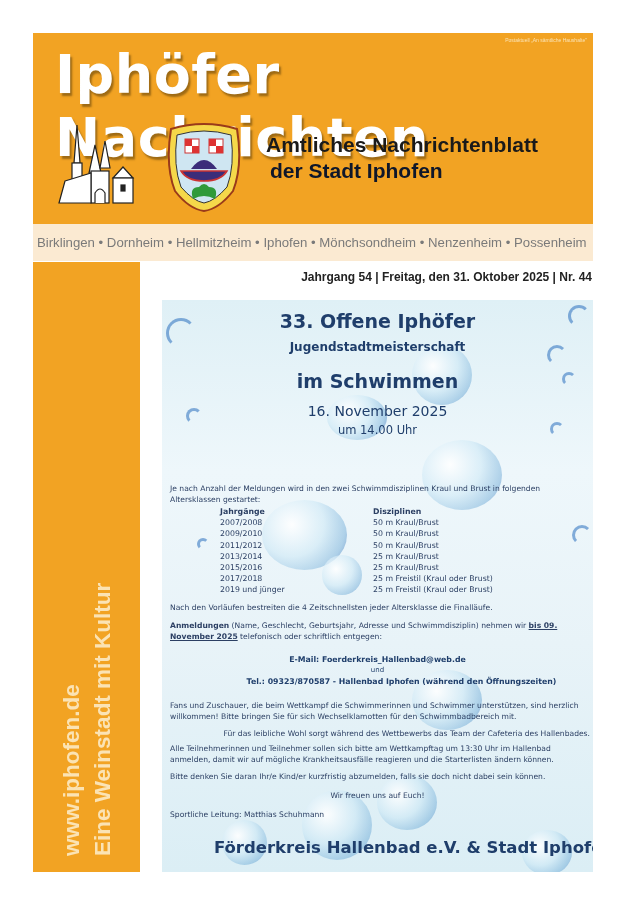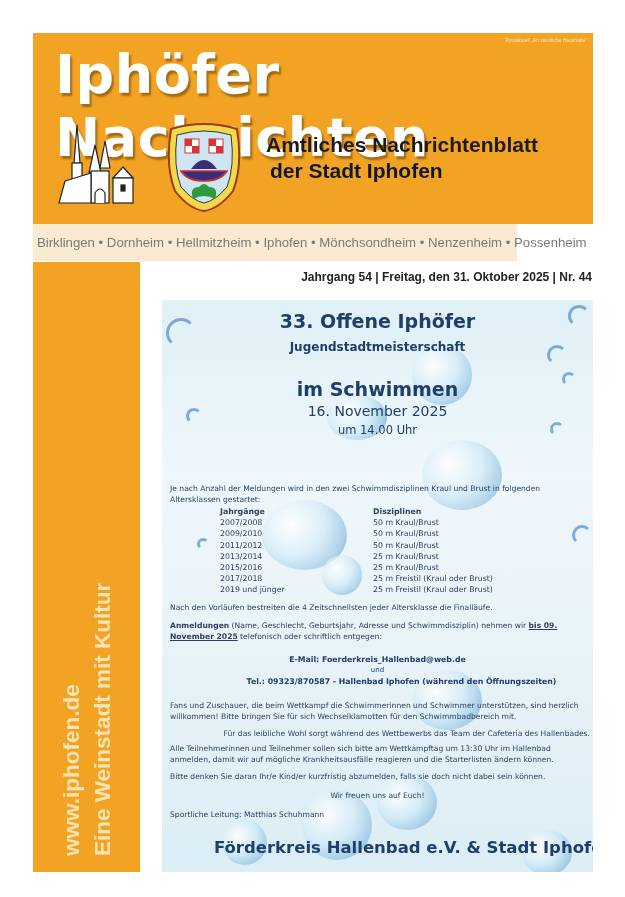--- a/index.html
+++ b/index.html
@@ -7,39 +7,39 @@
   body { position: relative; font-family: "Liberation Sans", sans-serif; }
 
   .header { position: absolute; left: 33px; top: 33px; width: 560px; height: 191px; background: #f2a323; }
   .postal { position: absolute; right: 6px; top: 4px; font-size: 5px; color: #fbe3b4; }
   .masthead-title { position: absolute; left: 22px; top: 10px; font-family: "DejaVu Sans", sans-serif; font-size: 54px; font-weight: bold; color: #ffffff; letter-spacing: 0.5px; text-shadow: 2px 3px 2px rgba(90,60,10,0.55); }
   .logo-church { position: absolute; left: 22px; top: 90px; width: 88px; height: 88px; }
   .logo-crest { position: absolute; left: 130px; top: 88px; width: 82px; height: 92px; }
   .subtitle-1 { position: absolute; left: 233px; top: 100px; font-size: 21px; font-weight: bold; color: #1a1a1a; }
   .subtitle-2 { position: absolute; left: 237px; top: 126px; font-size: 21px; font-weight: bold; color: #0f172a; }
 
-  .villages { position: absolute; left: 33px; top: 224px; width: 484px; height: 37px; background: #fbead2; }
+  .villages { position: absolute; left: 33px; top: 224px; width: 560px; height: 37px; background: #fbead2; }
   .villages span { position: absolute; left: 4px; top: 11px; font-size: 13.2px; color: #7a7a7a; white-space: nowrap; }
 
   .sidebar { position: absolute; left: 33px; top: 262px; width: 107px; height: 610px; background: #f2a323; }
   .sidebar .vtext { position: absolute; left: 0; bottom: 16px; width: 107px; height: 590px; }
   .sidebar .vtext div { position: absolute; transform-origin: left top; transform: rotate(-90deg); white-space: nowrap; font-weight: bold; color: #fbe3b4; font-size: 22.5px; }
   .vt1 { left: 26px; top: 590px; }
   .vt2 { left: 57px; top: 590px; }
 
   .issue-line { position: absolute; right: 33px; top: 270px; font-size: 12px; font-weight: bold; color: #222; }
 
   .poster { position: absolute; left: 162px; top: 300px; width: 431px; height: 572px; background: linear-gradient(180deg, #dff0f6 0%, #eef7fb 30%, #e8f3f8 60%, #dbeef5 100%); overflow: hidden; }
   .bubble { position: absolute; border-radius: 50%; background: radial-gradient(circle at 35% 35%, rgba(255,255,255,0.9) 0%, rgba(200,230,245,0.5) 45%, rgba(60,140,200,0.35) 75%, rgba(20,70,160,0.6) 100%); }
   .ring { position: absolute; border-radius: 50%; border: 3px solid rgba(40,110,190,0.55); border-right-color: transparent; border-bottom-color: transparent; }
 
   .pt { position: absolute; left: 0; width: 431px; text-align: center; color: #1f3e6b; font-family: "DejaVu Sans", sans-serif; }
   .t1 { top: 10px; font-size: 19px; font-weight: bold; }
   .t2 { top: 40px; font-size: 12px; font-weight: bold; }
-  .t3 { top: 70px; font-size: 19px; font-weight: bold; margin-top: 8px; }
+  .t3 { top: 70px; font-size: 19px; font-weight: bold; }
   .t4 { top: 103px; font-size: 14px; font-weight: normal; color: #1f3e6b; }
   .t5 { top: 123px; font-size: 11.5px; }
 
   .body-text { position: absolute; left: 8px; width: 420px; font-family: "DejaVu Sans", sans-serif; font-size: 7.6px; line-height: 11px; color: #2b3f63; }
   .p1 { top: 143px; }
   .p2 { top: 183px; }
 
   .tbl { position: absolute; left: 58px; top: 206px; font-family: "DejaVu Sans", sans-serif; font-size: 7.8px; line-height: 11.2px; color: #2b3f63; }
   .tbl .col { position: absolute; top: 0; white-space: nowrap; }
   .tbl .c1 { left: 0; width: 150px; }

